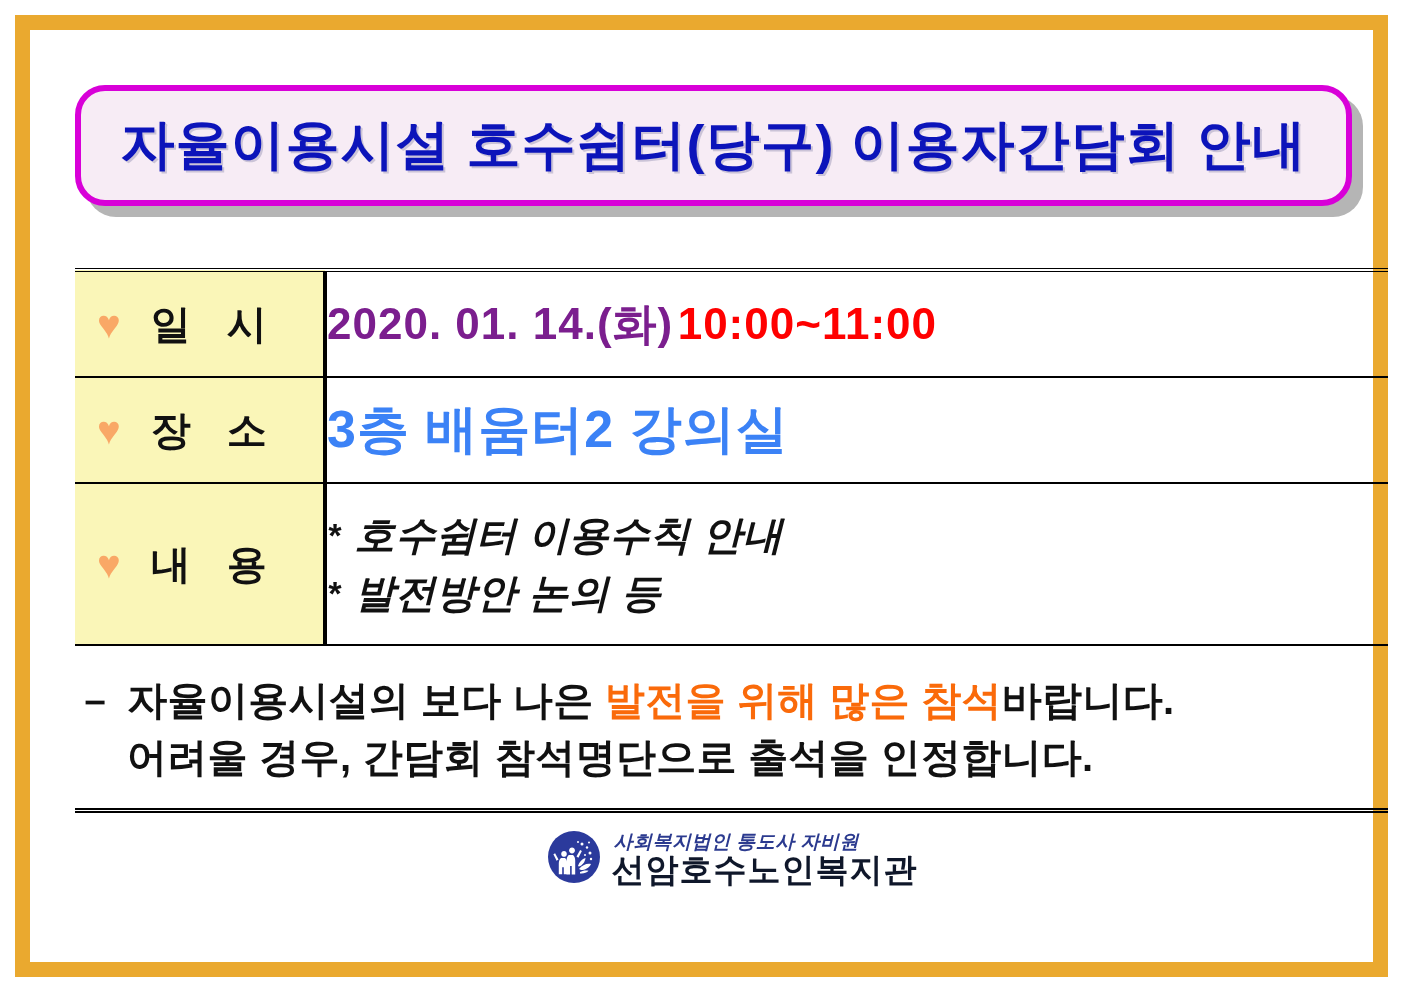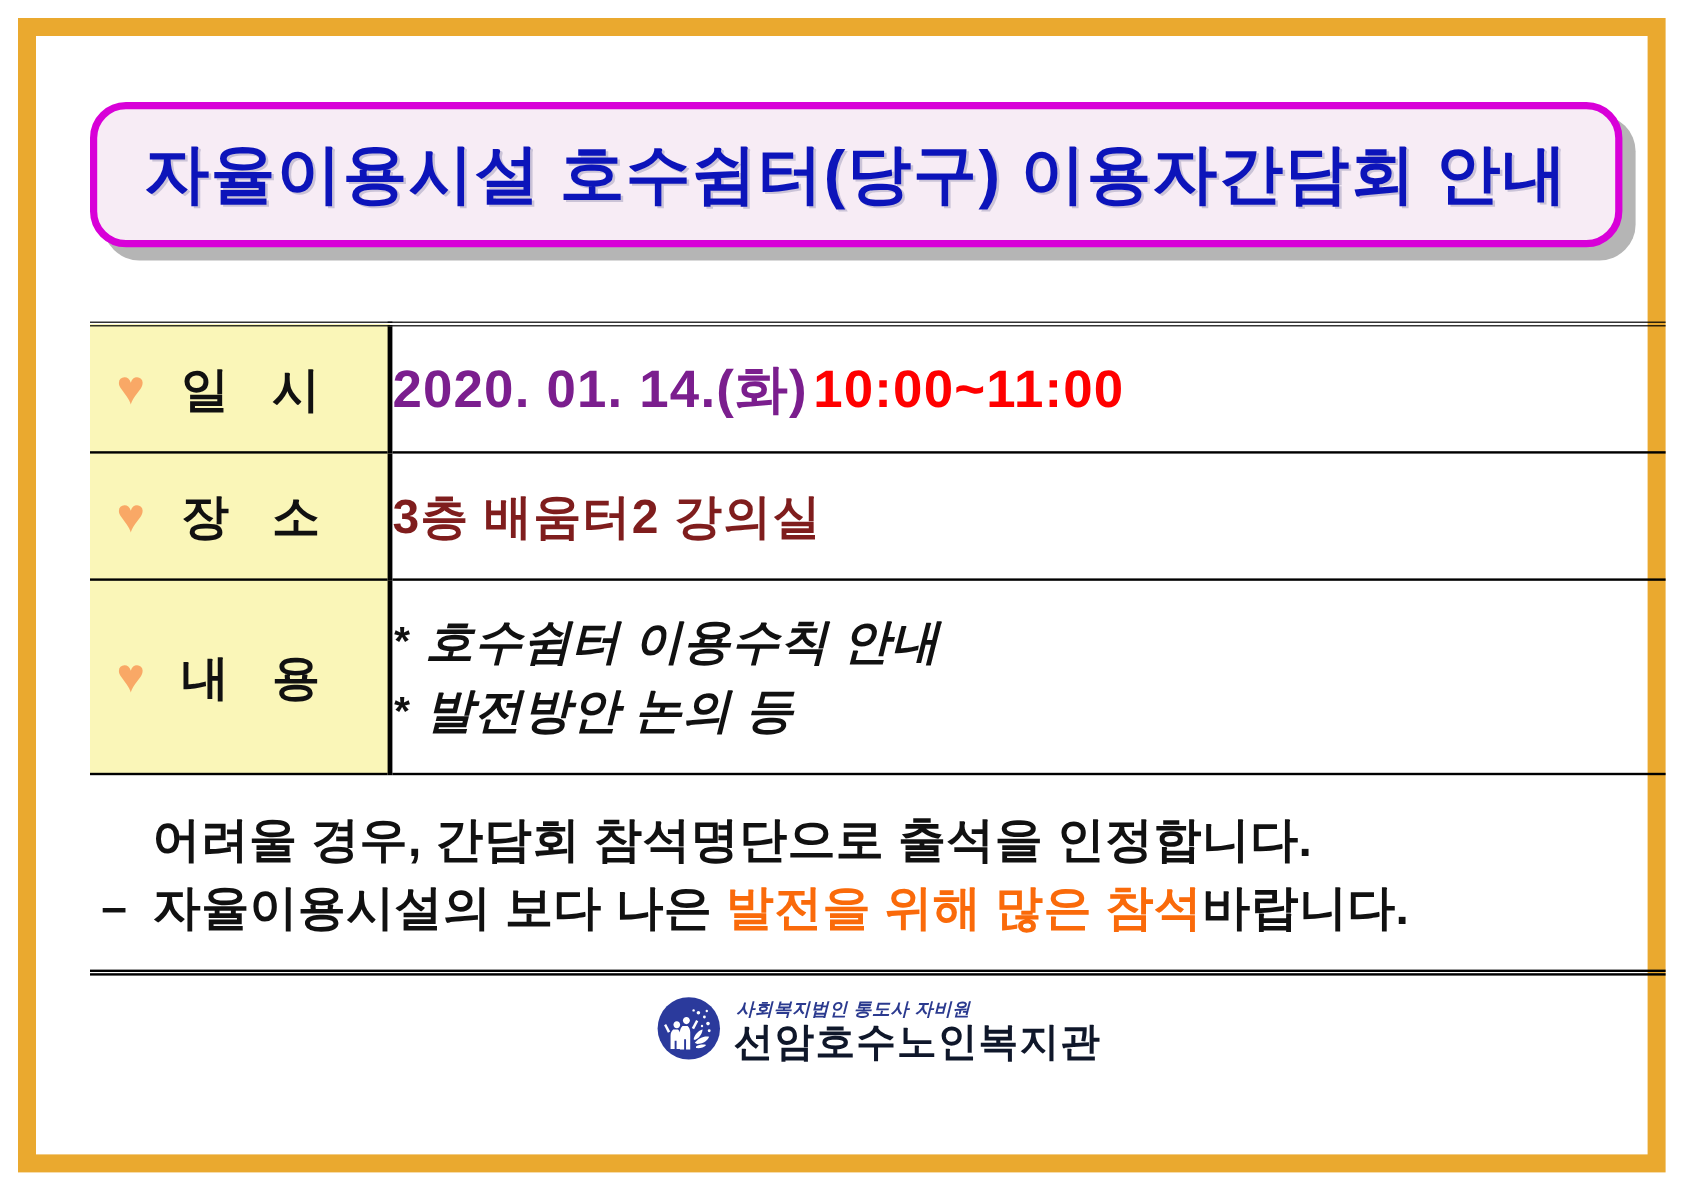--- a/index.html
+++ b/index.html
@@ -127,21 +127,21 @@
   .value-cell {
     border-bottom: 2px solid #000;
     padding-left: 34px;
     height: 104px;
     margin-top: 24px;
   }
   tr:last-child .value-cell { border-bottom: none; font-style: italic; }
 
   .val-date { font-size: 44px; font-weight: bold; color: #7b1e8e; white-space: nowrap; letter-spacing: 1px; }
   .val-time { font-size: 44px; font-weight: bold; color: #ff0000; letter-spacing: 1px; }
-  .val-place { font-size: 40px; font-weight: bold; color: #7f1d1d; letter-spacing: 1px; }
+  .val-place { font-size: 52px; font-weight: bold; color: #3b82f6; letter-spacing: 1px; }
   .row-content .value-cell { height: 160px; padding-top: 6px; }
   .row-content .label-cell { height: 160px; }
   .content-line {
     font-size: 40px;
     font-weight: bold;
     color: #111;
     line-height: 1.45;
     letter-spacing: 0.5px;
     white-space: nowrap;
   }
@@ -177,21 +177,21 @@
     margin-top: 16px;
     width: 1313px;
     display: flex;
     align-items: center;
     justify-content: center;
     gap: 10px;
   }
   #logo-mark { flex: 0 0 auto; }
   #logo-text { display: flex; flex-direction: column; align-items: flex-start; line-height: 1; }
   #org-sub {
-    font-size: 15px;
+    font-size: 19px;
     color: #2b3a8f;
     font-weight: bold;
     letter-spacing: 0.5px;
     font-style: italic;
     margin-bottom: 2px;
     padding-left: 2px;
   }
   #org-name {
     font-size: 33px;
     font-weight: bold;
@@ -251,24 +251,24 @@
               </div>
               <div class="content-line">
                 <span class="star">*</span><span>발전방안 논의 등</span>
               </div>
             </td>
           </tr>
         </tbody>
       </table>
 
       <div id="notes">
-        <div class="note-line note-indent">어려울 경우, 간담회 참석명단으로 출석을 인정합니다.</div>
         <div class="note-line">
           <span class="dash">－</span><span>자율이용시설의 보다 나은 </span><span class="hl-orange">발전을 위해 많은 참석</span><span>바랍니다.</span>
         </div>
+        <div class="note-line note-indent">어려울 경우, 간담회 참석명단으로 출석을 인정합니다.</div>
       </div>
 
       <div id="bottom-rule"></div>
 
       <div id="footer">
         <span id="logo-mark">
           <svg width="56" height="56" viewBox="0 0 56 56" aria-hidden="true">
             <circle cx="28" cy="28" r="26" fill="#2b3a9c"></circle>
 
             <g fill="#ffffff">

